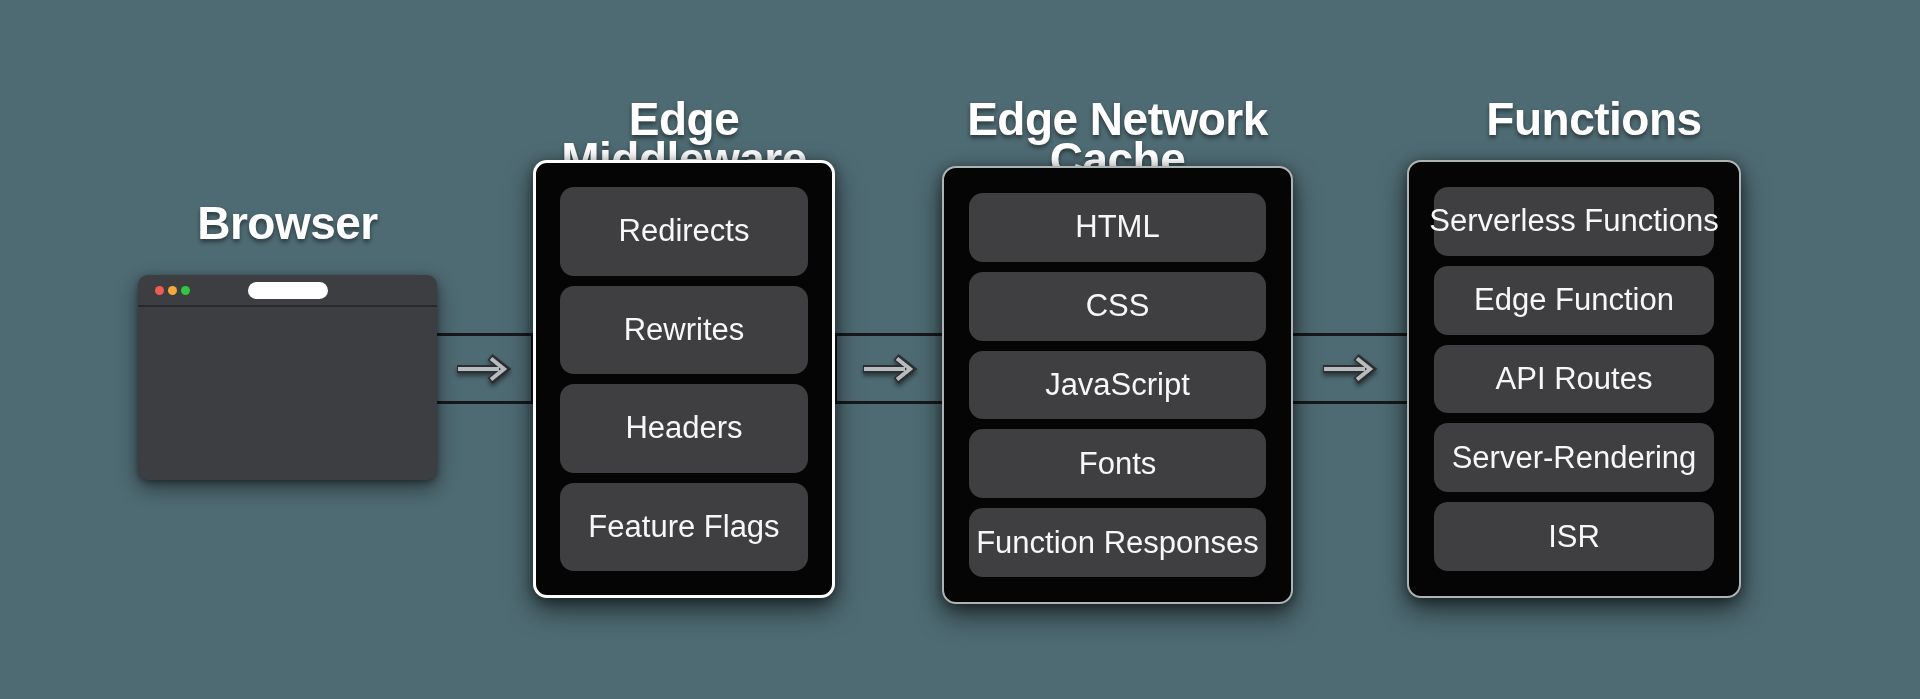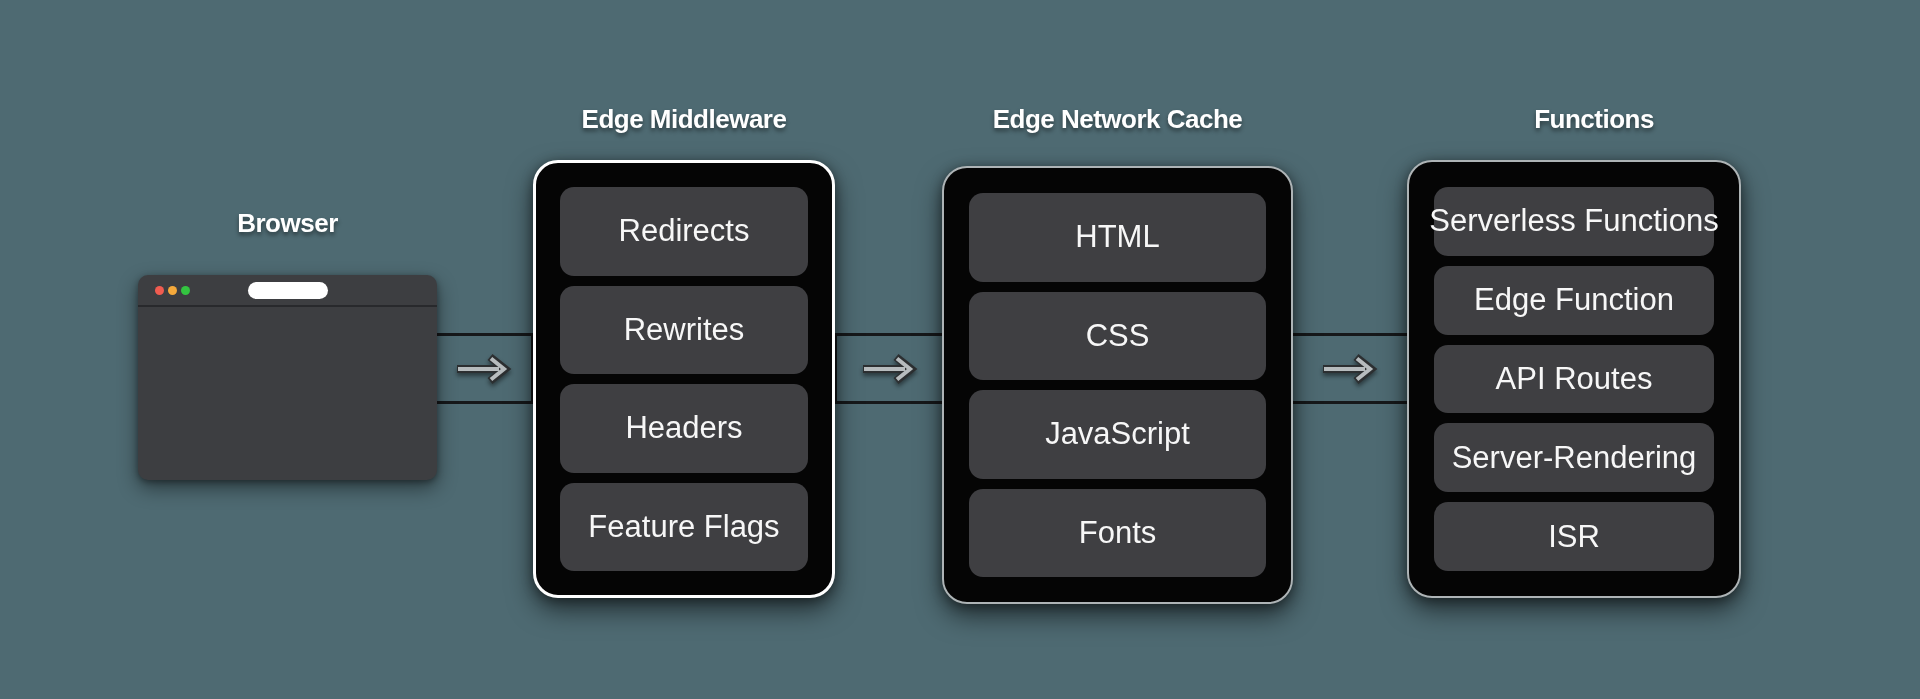--- a/index.html
+++ b/index.html
@@ -10,21 +10,21 @@
     width: 1920px;
     height: 699px;
     background: var(--background, #4e6a72);
     overflow: hidden;
   }
 
   
   .diagram-title {
     position: absolute;
     font-weight: bold;
-    font-size: 26px;
+    font-size: 46px;
     line-height: 40px;
     color: var(--title_text, #ffffff);
     text-align: center;
     letter-spacing: -0.5px;
     text-shadow: 0 3px 4px rgba(0,0,0,0.45);
   }
   #browser-title  { left: 138px;  width: 299px; top: 203px; }
   #stage-title-0  { left: 533px;  width: 302px; top: 99px; }
   #stage-title-1  { left: 942px;  width: 351px; top: 99px; }
   #stage-title-2  { left: 1407px; width: 374px; top: 99px; }
@@ -81,21 +81,21 @@
     filter: drop-shadow(0 3px 2px rgba(0,0,0,0.45));
   }
 
   
   .stage-panel {
     position: absolute;
     top: 160px;
     height: 438px;
     background: var(--panel_bg, #050505);
     border: 2px solid var(--panel_border, #aeb4b6);
-    border-radius: 25px;
+    border-radius: 14px;
     box-sizing: border-box;
     display: flex;
     flex-direction: column;
     gap: 10px;
     padding: 25px;
     box-shadow: 0 12px 26px rgba(0,0,0,0.55), 0 2px 12px rgba(0,0,0,0.4);
     z-index: 2;
   }
   .stage-panel.highlighted {
     border: 3px solid var(--panel_border_highlight, #ffffff);
@@ -185,20 +185,21 @@
       <div class="pill">Headers</div>
       <div class="pill">Feature Flags</div>
     </div>
 
   <div class="stage-panel" id="stage-panel-1">
 
   <div class="pill">HTML</div>
       <div class="pill">CSS</div>
       <div class="pill">JavaScript</div>
       <div class="pill">Fonts</div>
+      <div class="pill">Function Responses</div>
     </div>
 
   <div class="stage-panel" id="stage-panel-2">
 
   <div class="pill">Serverless Functions</div>
       <div class="pill">Edge Function</div>
       <div class="pill">API Routes</div>
       <div class="pill">Server-Rendering</div>
       <div class="pill">ISR</div>
     </div>

